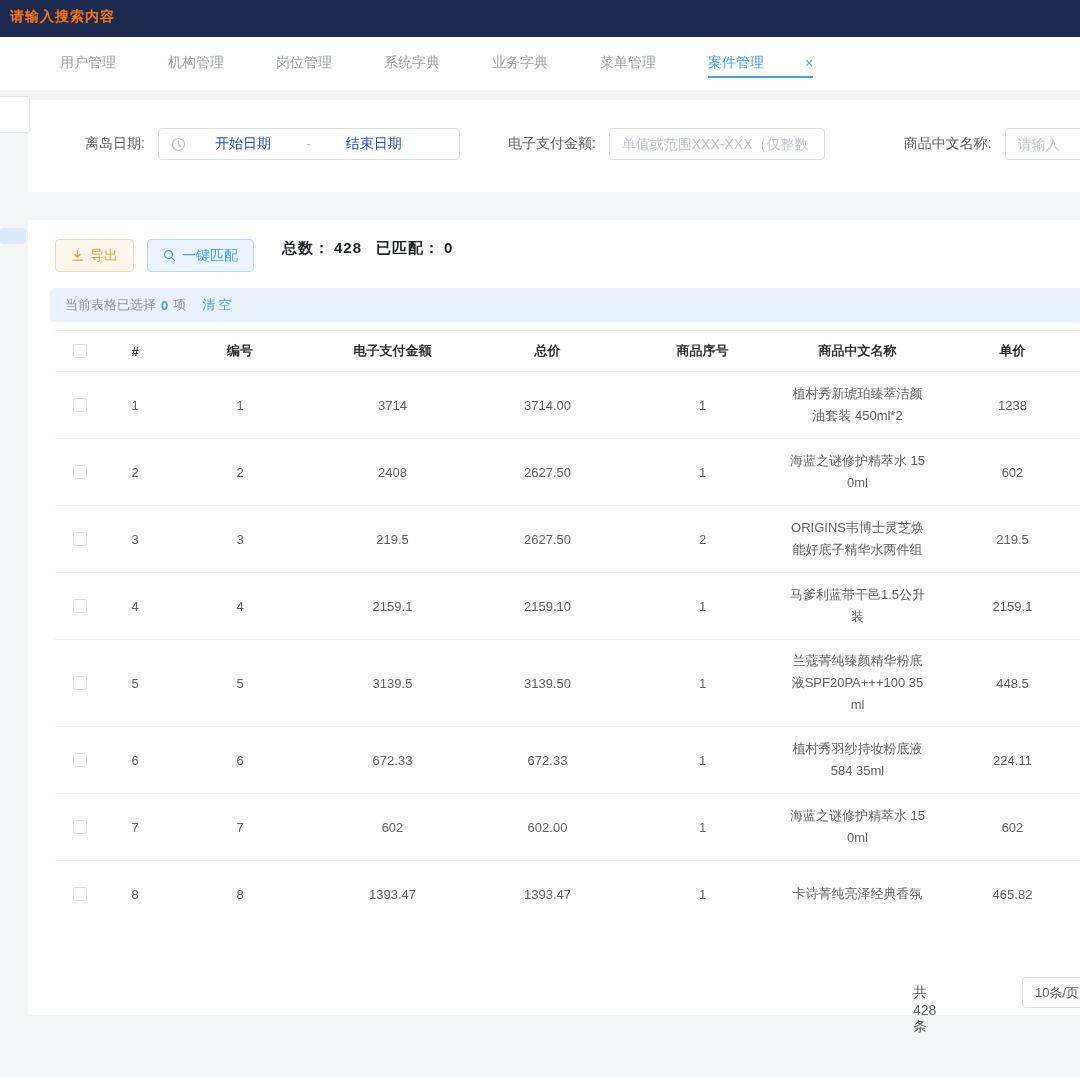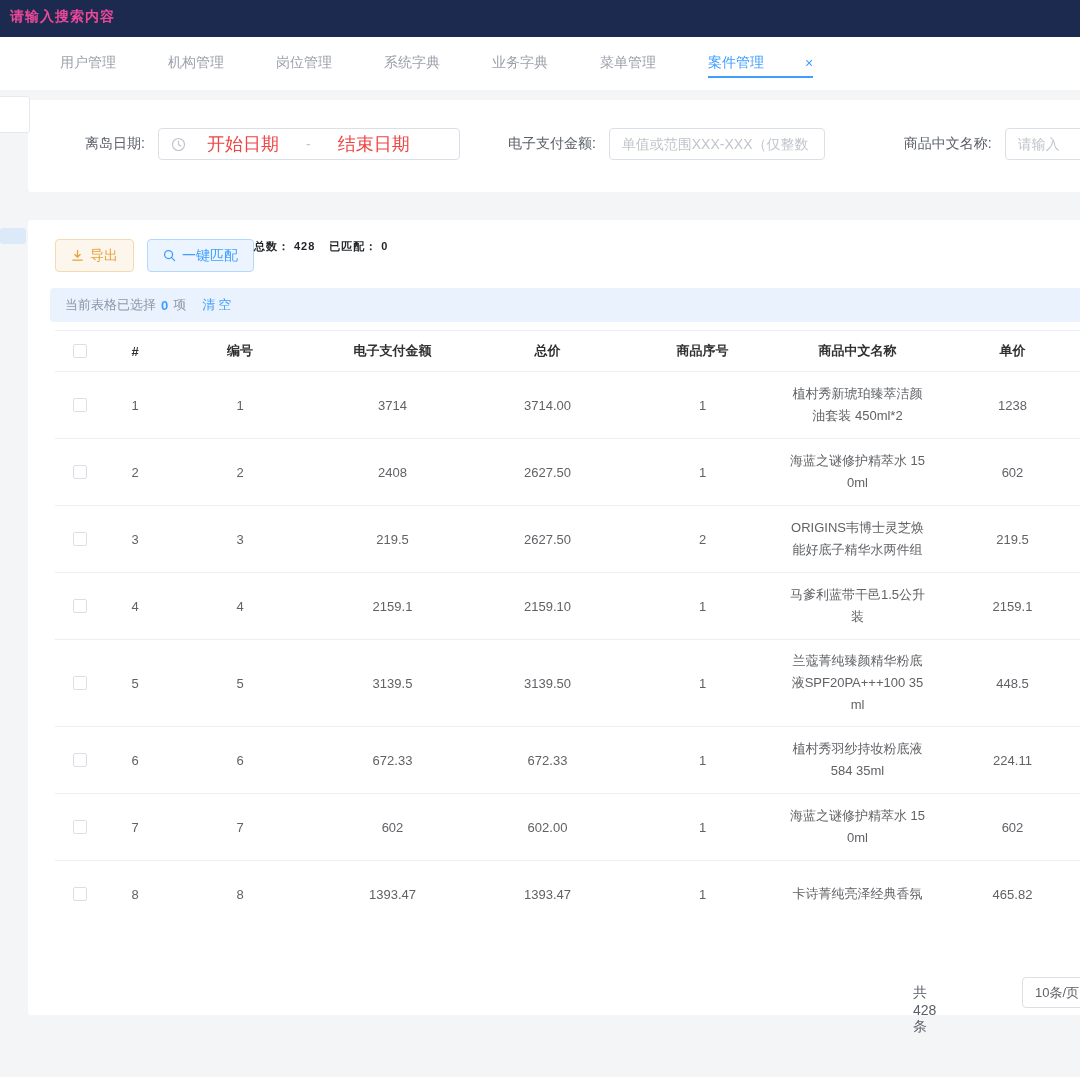--- a/index.html
+++ b/index.html
@@ -5,49 +5,49 @@
   * { margin:0; padding:0; box-sizing:border-box; }
   html,body { width:1080px; height:1077px; overflow:hidden; }
   body {
     position:relative;
     background:#f4f5f7;
     font-family:"Liberation Sans","DejaVu Sans",sans-serif;
     color:#606266;
   }
   
   .topbar { position:absolute; left:0; top:0; width:1080px; height:37px; background:#1b2a4e; }
-  .topbar-search { position:absolute; left:10px; top:8px; font-size:14px; font-weight:700; color:#ec4899; letter-spacing:1px;text-align:center; }
+  .topbar-search { position:absolute; left:10px; top:8px; font-size:14px; font-weight:700; color:#f97316; letter-spacing:1px;text-align:center; }
   
   .tabbar { position:absolute; left:0; top:37px; width:1080px; height:53px; background:#fff; display:flex; align-items:stretch; padding-left:34px; }
   .tab { display:flex; align-items:center; margin:12px 26px; font-size:14px; color:#9ba1ab; cursor:pointer; border-bottom:2px solid transparent;justify-content:flex-end; }
   .tab.active { color:#409eff; border-bottom-color:#409eff;gap:32px; }
   .tab-close { margin-left:9px; font-size:14px; color:#409eff; }
   
   .filter-card { position:absolute; left:28px; top:100px; width:1060px; height:92px; background:#fff; border-radius:3px; }
   .table-card  { position:absolute; left:28px; top:220px; width:1060px; height:795px; background:#fff; border-radius:3px; }
   .corner-box { position:absolute; left:-8px; top:96px; width:38px; height:37px; background:#fff; border:1px solid #e5e8ee; border-radius:3px; }
   .edge-fragment { position:absolute; left:0; top:228px; width:26px; height:16px; background:#dce9f9; border-radius:3px; }
   
   .filter-row { position:absolute; left:85px; top:128px; height:32px; display:flex; align-items:center; white-space:nowrap; }
   .f-label { font-size:14px; color:#5b6068; margin-right:13px; }
   .date-input { width:302px; height:32px; border:1px solid #dcdfe6; border-radius:4px; background:#fff; display:flex; align-items:center; padding:0 28px 0 12px; margin-right:48px; }
-  .date-input .ph { flex:1; text-align:center; font-size:18px; color:#ef4444; }
+  .date-input .ph { flex:1; text-align:center; font-size:14px; color:#1d4ed8; }
   .date-sep { font-size:14px; color:#c0c4cc; padding:0 6px; }
   .clock { width:15px; height:15px; flex:0 0 15px; }
   .ipt { height:32px; border:1px solid #dcdfe6; border-radius:4px; background:#fff; padding:0 12px; font-size:14px; color:#606266; font-family:inherit; outline:none; }
   .ipt::placeholder { color:#c0c4cc; }
   .ipt-amount { width:216px; margin-right:79px; }
   .ipt-name { width:150px; }
   
   .toolbar { position:absolute; left:55px; top:239px; height:33px; display:flex; align-items:flex-start; }
   .btn { height:33px; display:flex; align-items:center; border-radius:4px; font-size:14px; padding:0 15px; cursor:pointer; }
   .btn svg { margin-right:6px; }
   .btn-export { background:#fdf6ec; border:1px solid #f5dab1; color:#e6a23c; margin-right:13px; }
   .btn-match  { background:#ecf5ff; border:1px solid #b3d8ff; color:#409eff; }
-  .stats { font-size:11px; font-weight:700; color:#1f2227; letter-spacing:1px; }
+  .stats { margin-left:28px; font-size:15px; font-weight:700; color:#1f2227; letter-spacing:1px; }
   .stats .num { margin:0 14px 0 4px; }
   
   .sel-bar { position:absolute; left:50px; top:288px; width:1030px; height:34px; background:#eaf3fd; border-radius:4px 0 0 4px; display:flex; align-items:center; padding-left:15px; font-size:13px; color:#8a97a8; }
   .sel-bar .cnt { color:#409eff; font-weight:700; margin:0 5px; }
   .sel-bar .suffix { margin-right:16px; }
   .sel-clear { color:#409eff; cursor:pointer; letter-spacing:3px; }
   
   .table { position:absolute; left:55px; top:330px; width:1035px; }
   .thead { display:flex; border-top:1px solid #ebeef5; border-bottom:1px solid #ebeef5; height:42px; }
   .th { display:flex; align-items:center; justify-content:center; font-size:13px; font-weight:700; color:#303133; }

